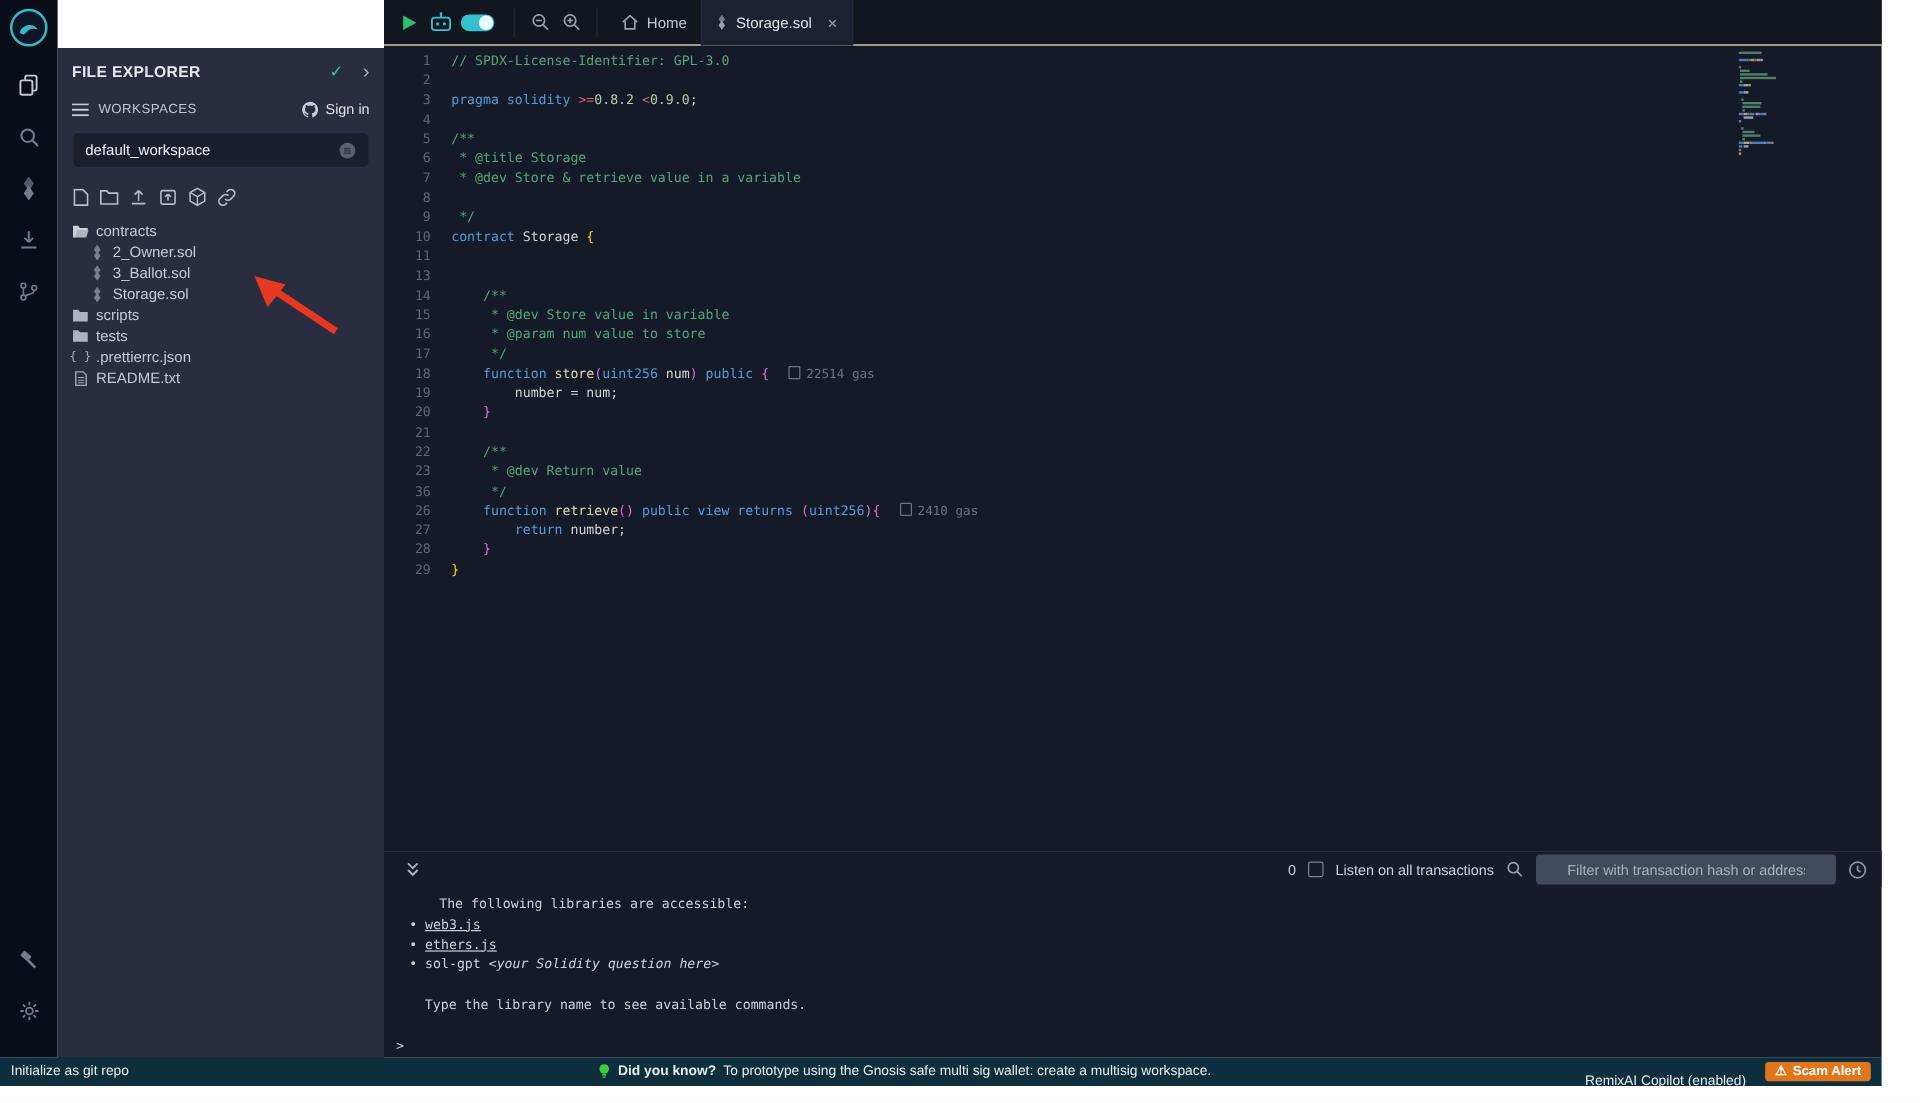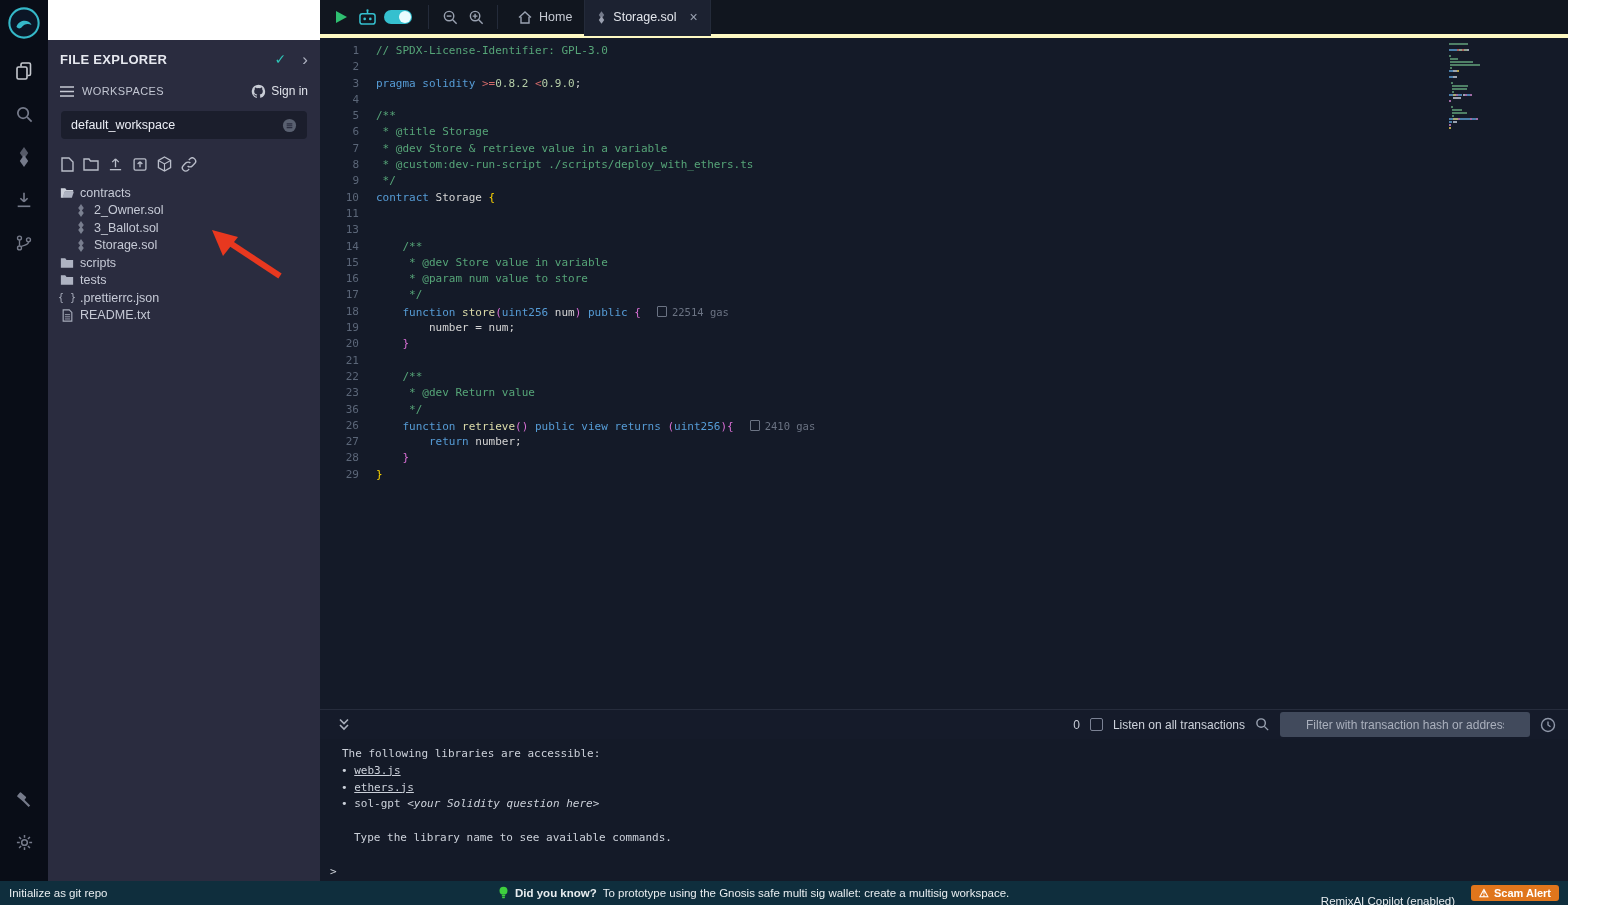--- a/index.html
+++ b/index.html
@@ -27,21 +27,21 @@
   .file-ops{display:flex;align-items:center;gap:9px;padding:17px 13px 6px;}
   .file-ops .op{display:flex;cursor:pointer;}
   .file-tree{padding-top:6px;font-size:12.5px;}
   .tree-row{height:17.5px;display:flex;align-items:center;gap:6px;cursor:pointer;white-space:nowrap;}
   .tree-ic{display:flex;width:14px;justify-content:center;}
   .json-ic{font-family:"DejaVu Sans Mono",monospace;font-size:10px;color:#a7acbb;}
   .red-arrow{position:absolute;left:158px;top:186px;pointer-events:none;}
 
   
   .main{position:absolute;left:320px;top:0;width:1248px;height:881px;background:#141a28;}
-  .tabbar{height:38px;background:#11161f;display:flex;align-items:center;border-bottom:4px solid #fef9c3;}
+  .tabbar{height:38px;background:#11161f;display:flex;align-items:center;border-bottom:1px solid #fef9c3;}
   .tb-ic{width:26px;height:24px;display:flex;align-items:center;justify-content:center;cursor:pointer;}
   .tb-ic.play{margin-left:8px;}
   .toggle{width:28px;height:14px;border-radius:8px;background:#35c0cf;position:relative;margin:0 8px 0 4px;cursor:pointer;}
   .toggle .knob{position:absolute;right:1px;top:1px;width:12px;height:12px;border-radius:50%;background:#eafcff;}
   .sep{width:1px;height:24px;background:#242b3a;margin:0 8px;}
   .tab{height:38px;display:flex;align-items:center;gap:7px;padding:0 12px;font-size:12.5px;color:#c6cad3;cursor:pointer;}
   .tab.active{background:#1c2231;color:#e2e5eb;border-right:1px solid #242b3a;border-left:1px solid #242b3a;}
   .tab-close{color:#9aa2b1;font-size:14px;margin-left:6px;cursor:pointer;}
 
   
@@ -339,21 +339,21 @@
 
     <div class="editor">
       <div id="code-lines">
           <div class="cl"><span class="ln">1</span><span class="ct"><span class="tk-c">// SPDX-License-Identifier: GPL-3.0</span></span></div>
           <div class="cl"><span class="ln">2</span><span class="ct"></span></div>
           <div class="cl"><span class="ln">3</span><span class="ct"><span class="tk-k">pragma solidity </span><span class="tk-o">&gt;=</span><span class="tk-n">0.8.2</span><span class="tk-p"> </span><span class="tk-o">&lt;</span><span class="tk-n">0.9.0</span><span class="tk-p">;</span></span></div>
           <div class="cl"><span class="ln">4</span><span class="ct"></span></div>
           <div class="cl"><span class="ln">5</span><span class="ct"><span class="tk-c">/**</span></span></div>
           <div class="cl"><span class="ln">6</span><span class="ct"><span class="tk-c"> * @title Storage</span></span></div>
           <div class="cl"><span class="ln">7</span><span class="ct"><span class="tk-c"> * @dev Store &amp; retrieve value in a variable</span></span></div>
-          <div class="cl"><span class="ln">8</span><span class="ct"><span class="tk-c"> * @custom:dev-run-script ./scripts/deploy_with_ethers.ts</span></span></div>
+          <div class="cl"><span class="ln">8</span></div>
           <div class="cl"><span class="ln">9</span><span class="ct"><span class="tk-c"> */</span></span></div>
           <div class="cl"><span class="ln">10</span><span class="ct"><span class="tk-k">contract </span><span class="tk-p">Storage </span><span class="tk-b1">{</span></span></div>
           <div class="cl"><span class="ln">11</span><span class="ct"></span></div>
           <div class="cl"><span class="ln">13</span><span class="ct"></span></div>
           <div class="cl"><span class="ln">14</span><span class="ct"><span class="tk-c">    /**</span></span></div>
           <div class="cl"><span class="ln">15</span><span class="ct"><span class="tk-c">     * @dev Store value in variable</span></span></div>
           <div class="cl"><span class="ln">16</span><span class="ct"><span class="tk-c">     * @param num value to store</span></span></div>
           <div class="cl"><span class="ln">17</span><span class="ct"><span class="tk-c">     */</span></span></div>
           <div class="cl"><span class="ln">18</span><span class="ct"><span class="tk-p">    </span><span class="tk-k">function </span><span class="tk-f">store</span><span class="tk-b2">(</span><span class="tk-t">uint256</span><span class="tk-p"> num</span><span class="tk-b2">)</span><span class="tk-p"> </span><span class="tk-k">public</span><span class="tk-p"> </span><span class="tk-b2">{</span><span class="tk-g">22514 gas</span></span></div>
           <div class="cl"><span class="ln">19</span><span class="ct"><span class="tk-p">        number = num;</span></span></div>
@@ -491,21 +491,21 @@
           <svg width="16" height="16" viewBox="0 0 16 16">
               <circle cx="8" cy="8" r="6.5" fill="none" stroke="#8f97a8" stroke-width="1.4"></circle>
               <path d="M8 4.5V8l2.5 1.8" fill="none" stroke="#8f97a8" stroke-width="1.4"></path>
             </svg>
         </span>
       </div>
     </div>
 
     <div class="terminal">
       <div id="term-lines">
-          <div class="term-line" style="padding-left: 22px;"><span>The following libraries are accessible:</span></div>
+          <div class="term-line" style="padding-left: 46px;"><span>The following libraries are accessible:</span></div>
           <div class="term-line" style="padding-left: 21px;"><span>• </span><span class="t-link">web3.js</span></div>
           <div class="term-line" style="padding-left: 21px;"><span>• </span><span class="t-link">ethers.js</span></div>
           <div class="term-line" style="padding-left: 21px;"><span>• </span><span>sol-gpt </span><span class="t-italic">&lt;your Solidity question here&gt;</span></div>
           <div class="term-line" style="padding-left: 10px;"></div>
           <div class="term-line" style="padding-left: 34px;"><span>Type the library name to see available commands.</span></div>
           <div class="term-line" style="padding-left: 10px;"></div>
         </div>
       <div class="prompt-line">&gt;</div>
     </div>
 

